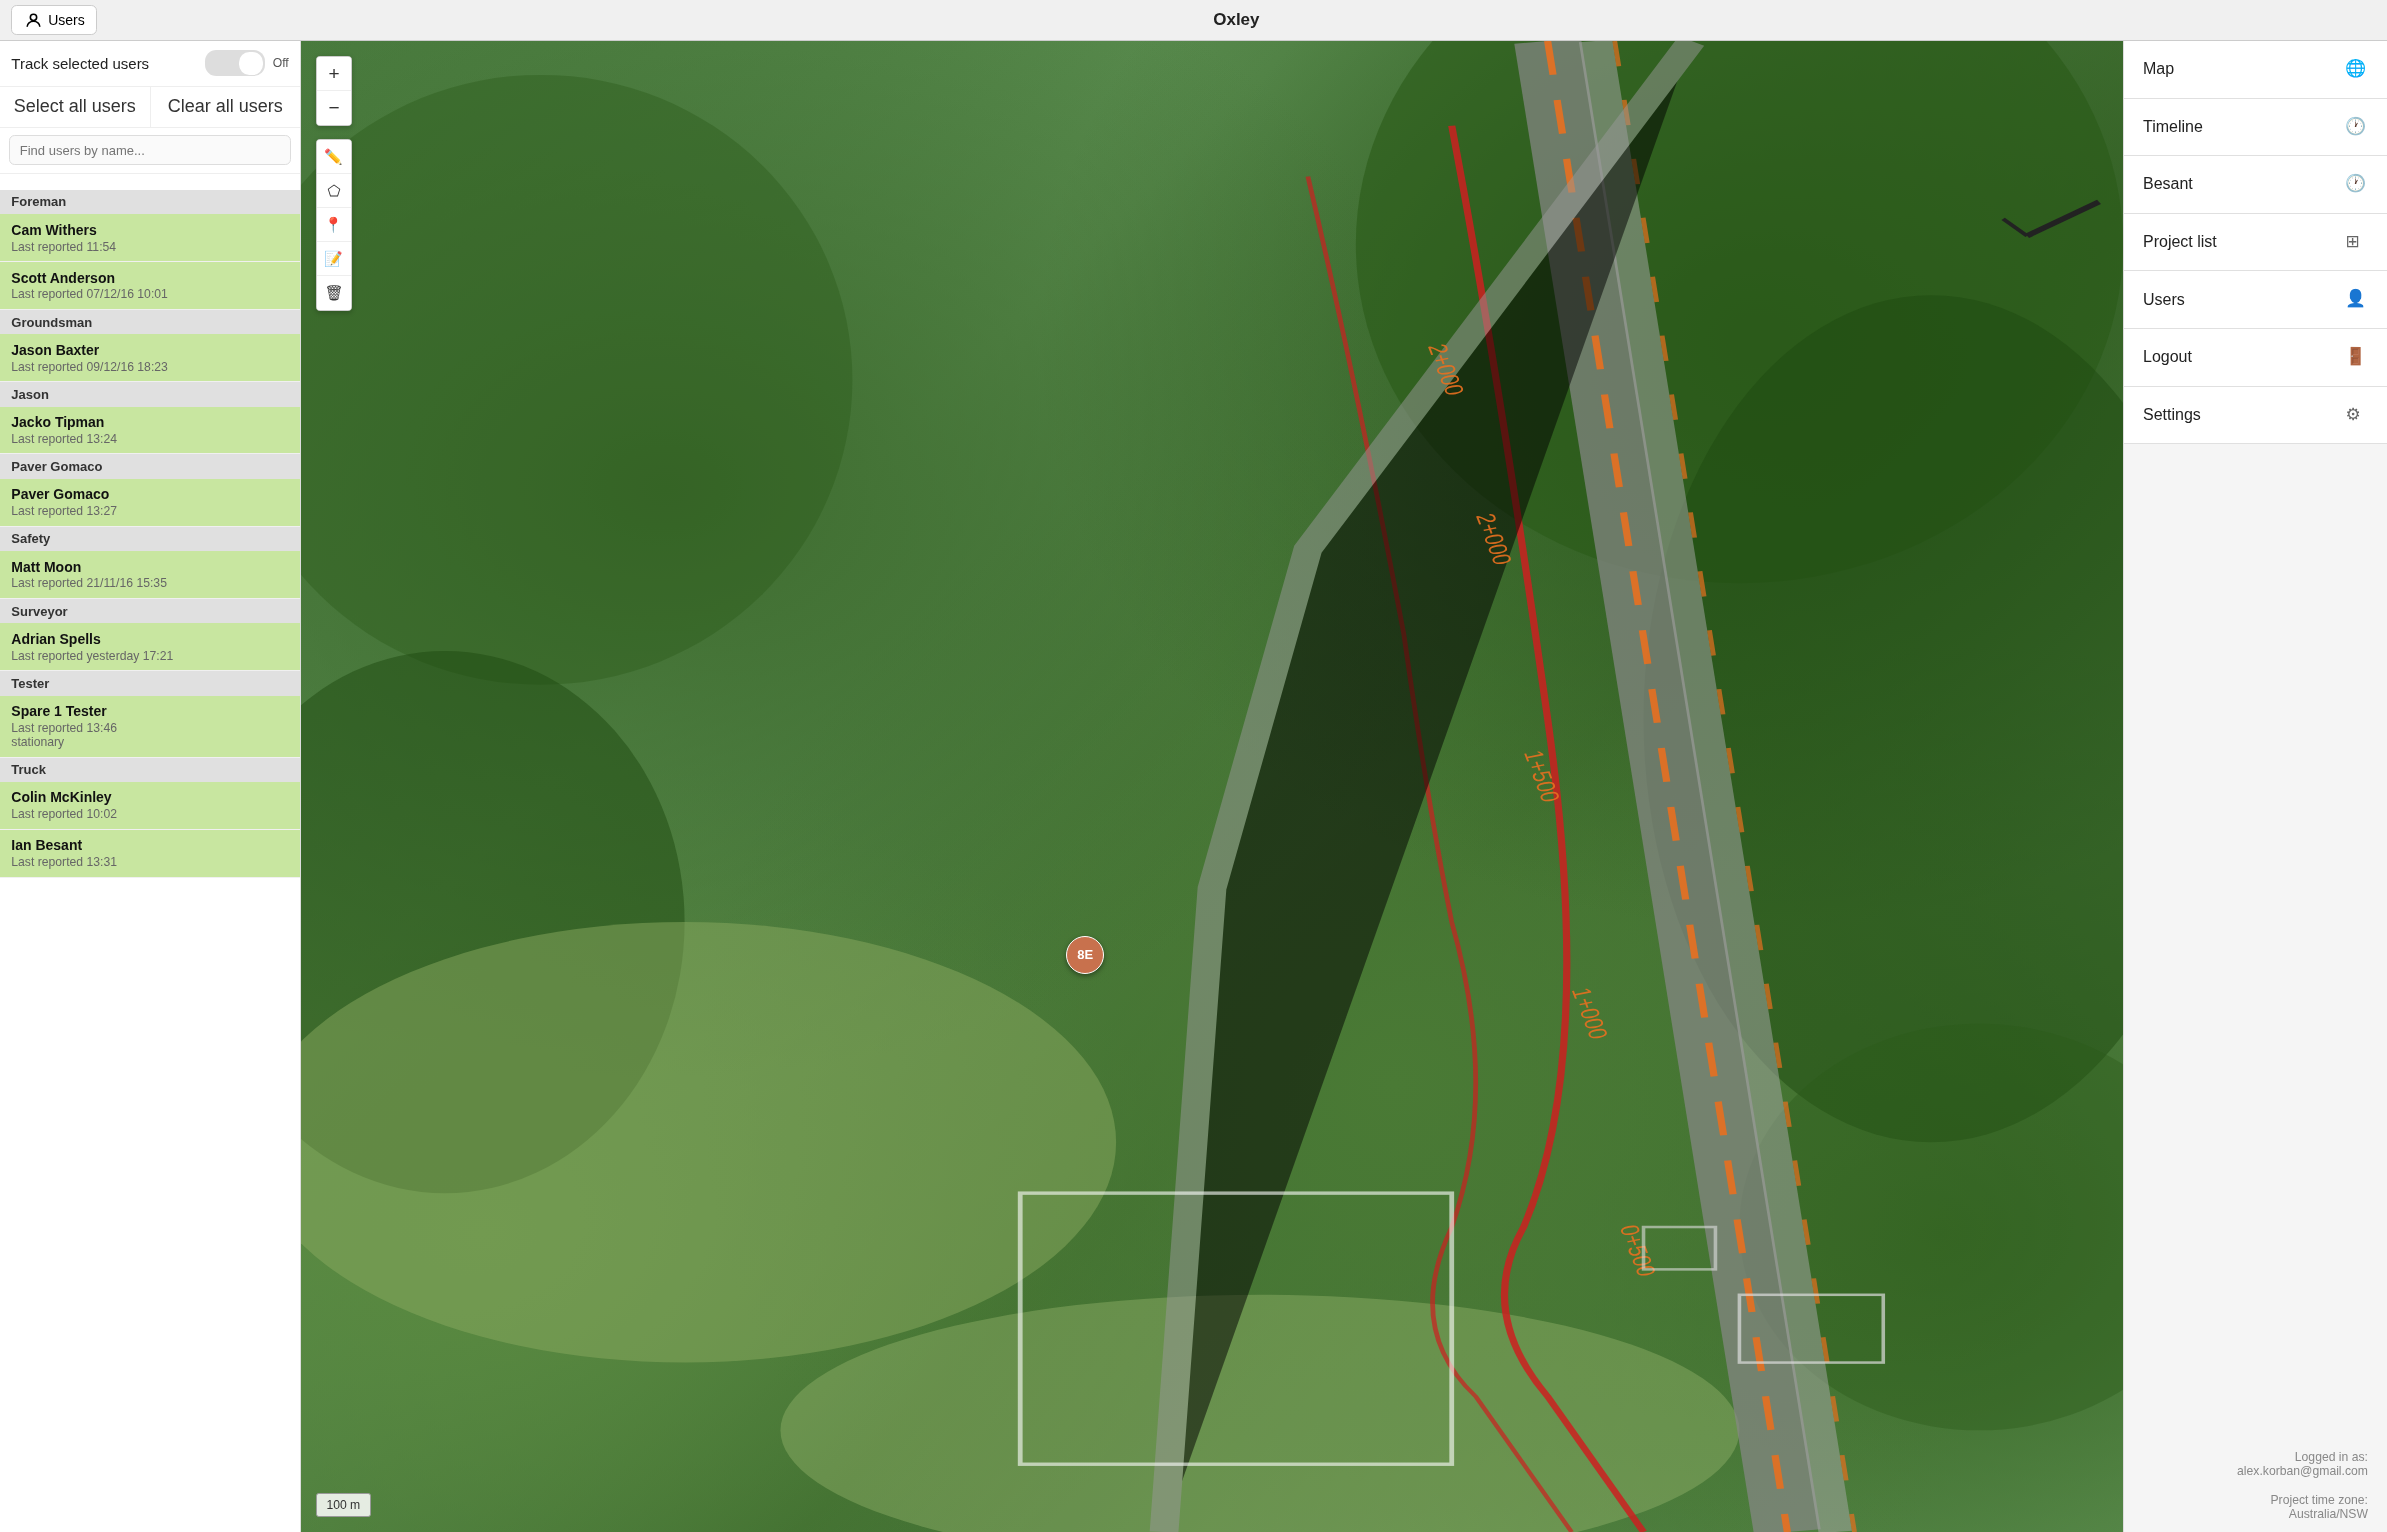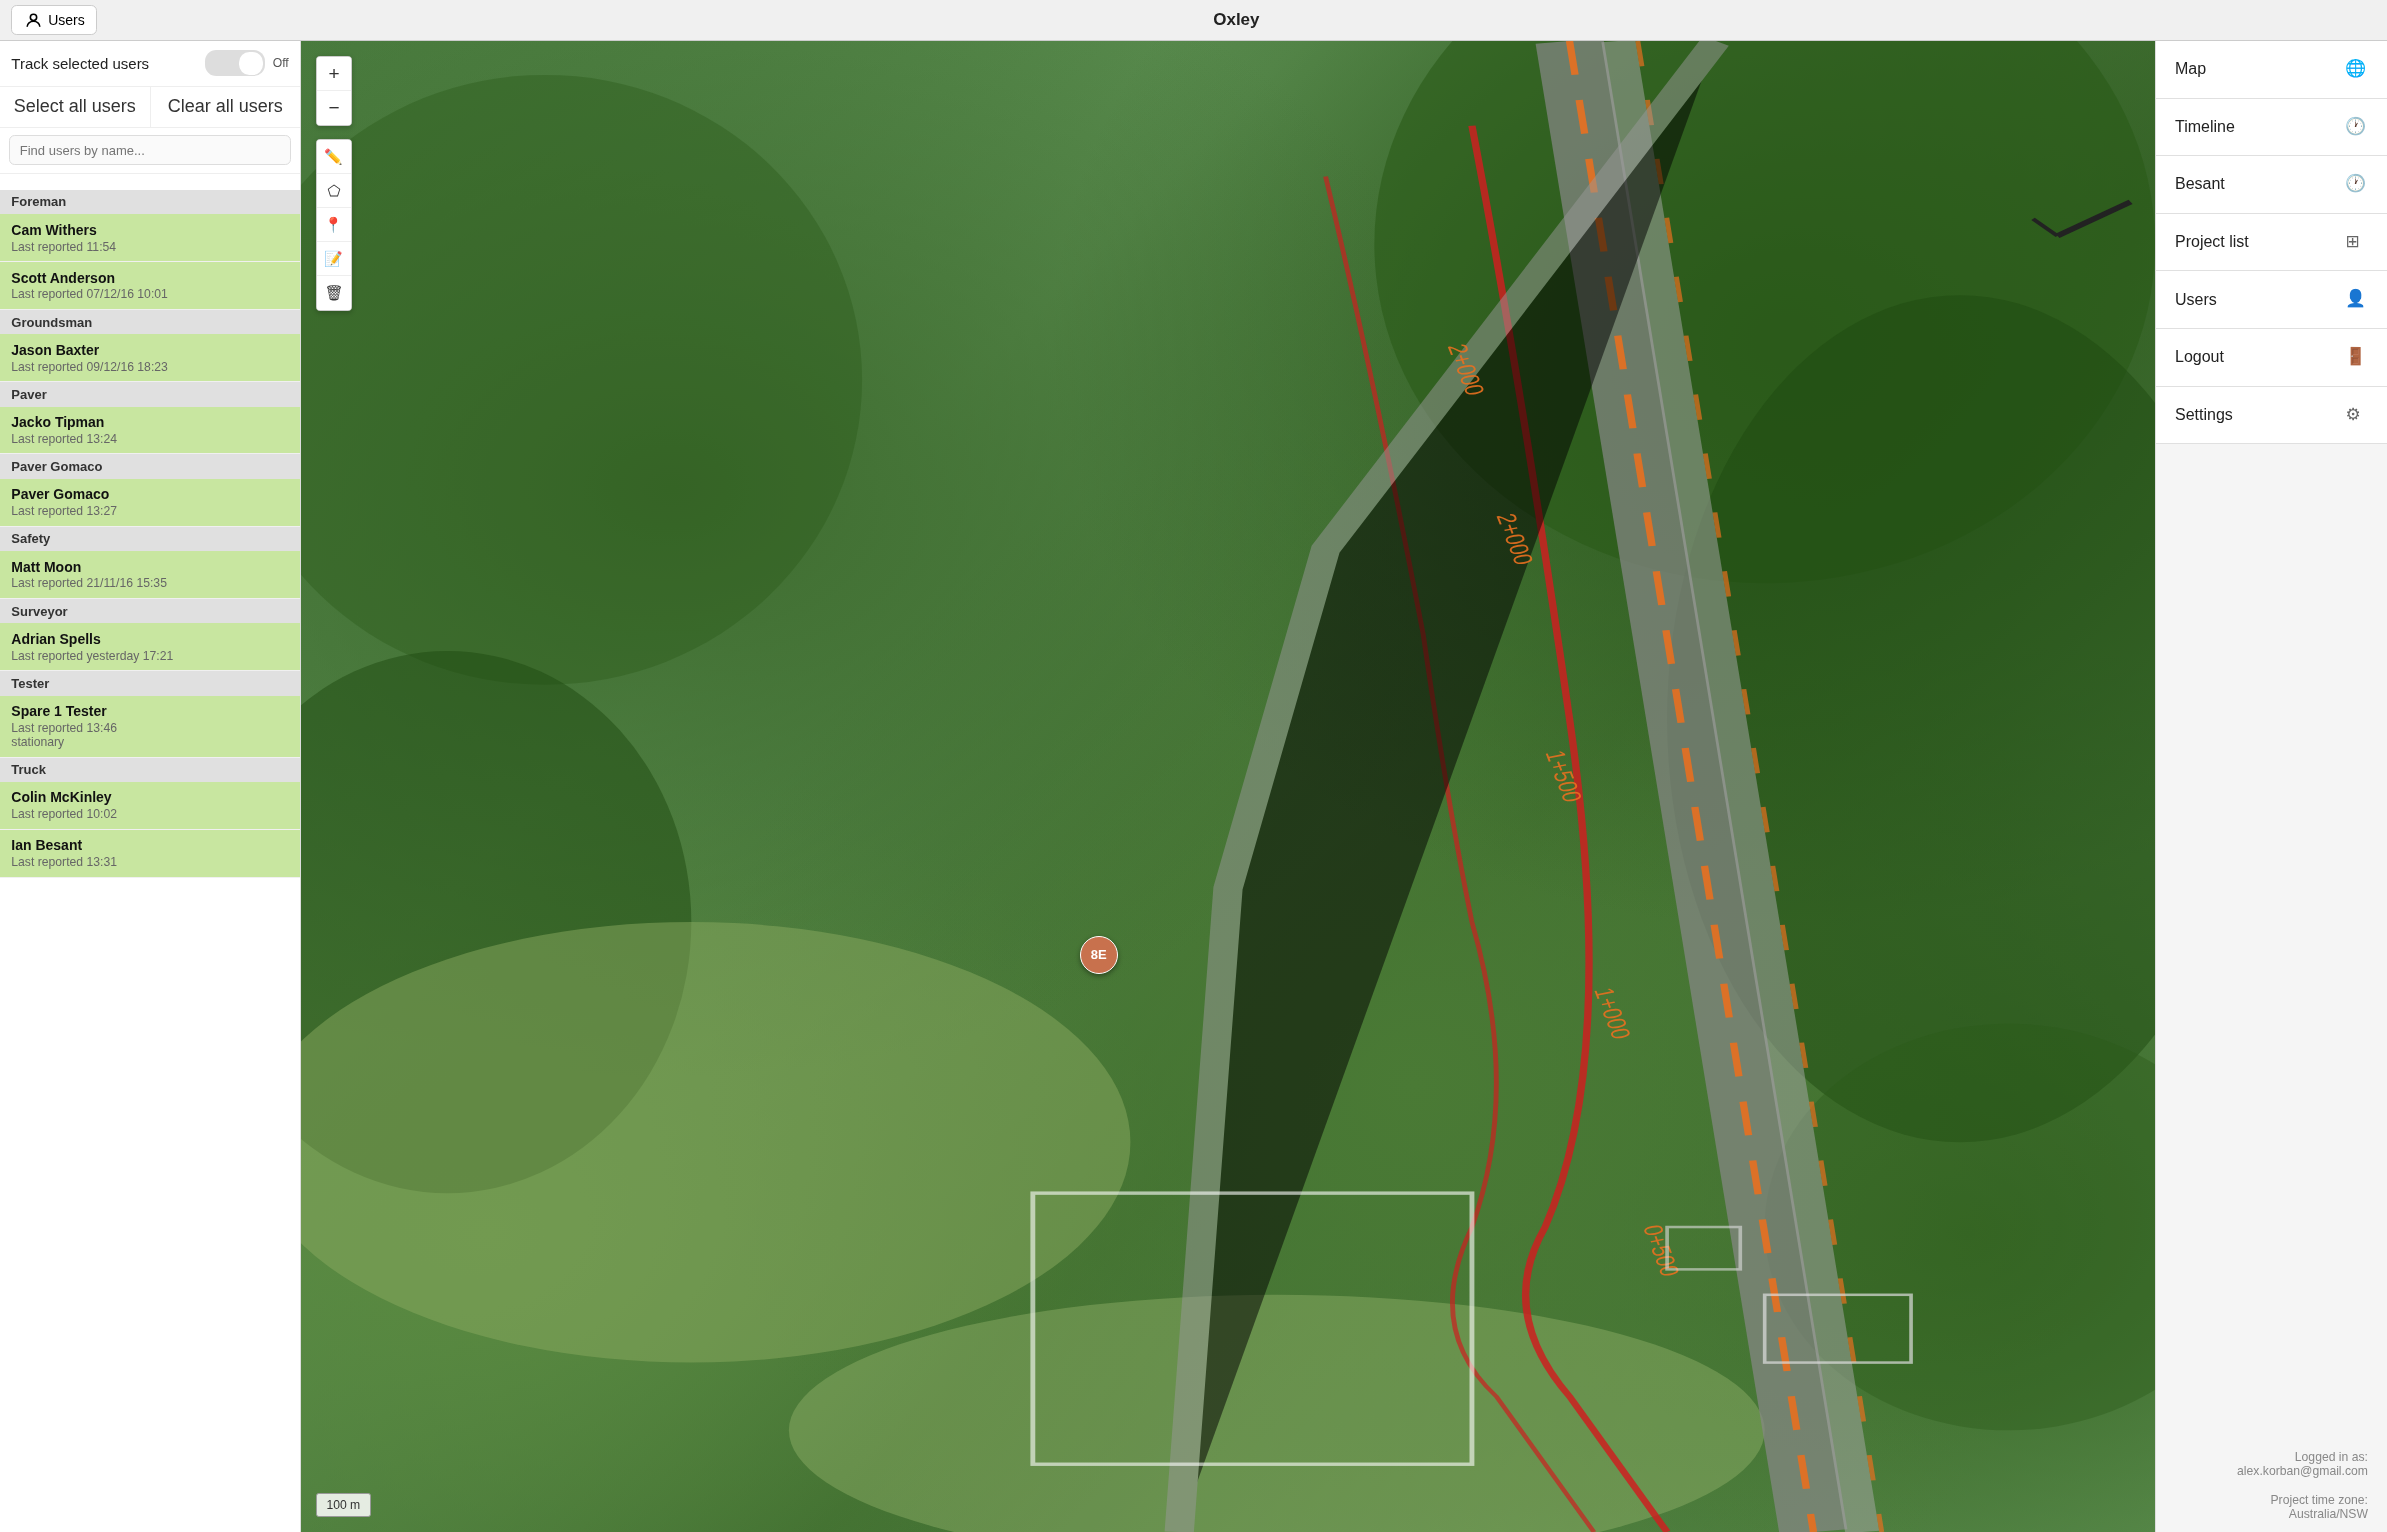--- a/index.html
+++ b/index.html
@@ -139,21 +139,21 @@
     }
 
     #map-scale {
       position: absolute; bottom: 15px; left: 15px; background: rgba(255,255,255,0.85);
       padding: 3.8px 9.4px; border: 0.9px solid #999; font-size: 12.2px; color: #333;
       border-radius: 2.8px;
     }
 
     
     #right-panel {
-      width: 232px; background: #f5f5f5; border-left: 0.9px solid #ddd;
+      width: 264px; background: #f5f5f5; border-left: 0.9px solid #ddd;
       display: flex; flex-direction: column; flex-shrink: 0;
     }
 
     .nav-item {
       display: flex; align-items: center; justify-content: space-between;
       padding: 17px 19px; border-bottom: 0.9px solid #e0e0e0;
       cursor: pointer; background: white;
     }
     .nav-item-label { font-size: 16px; color: #222; }
     .nav-item-icon { width: 22.6px; height: 22.6px; color: #666; }
@@ -210,21 +210,21 @@
         </div>
         <div class="user-item selected">
           <div class="user-name">Scott Anderson</div>
           <div class="user-reported">Last reported 07/12/16 10:01</div>
         </div>
         <div class="group-label">Groundsman</div>
         <div class="user-item selected">
           <div class="user-name">Jason Baxter</div>
           <div class="user-reported">Last reported 09/12/16 18:23</div>
         </div>
-        <div class="group-label">Paver</div>
+        <div class="group-label">Jason</div>
         <div class="user-item selected">
           <div class="user-name">Jacko Tipman</div>
           <div class="user-reported">Last reported 13:24</div>
         </div>
         <div class="group-label">Paver Gomaco</div>
         <div class="user-item selected">
           <div class="user-name">Paver Gomaco</div>
           <div class="user-reported">Last reported 13:27</div>
         </div>
         <div class="group-label">Safety</div>

